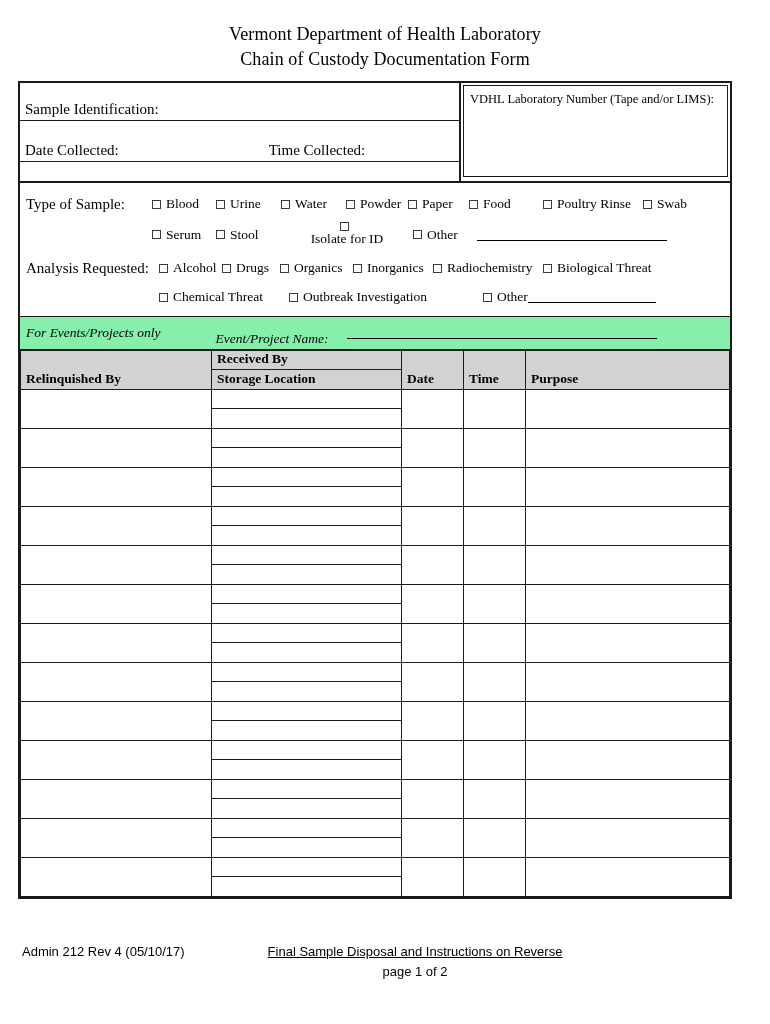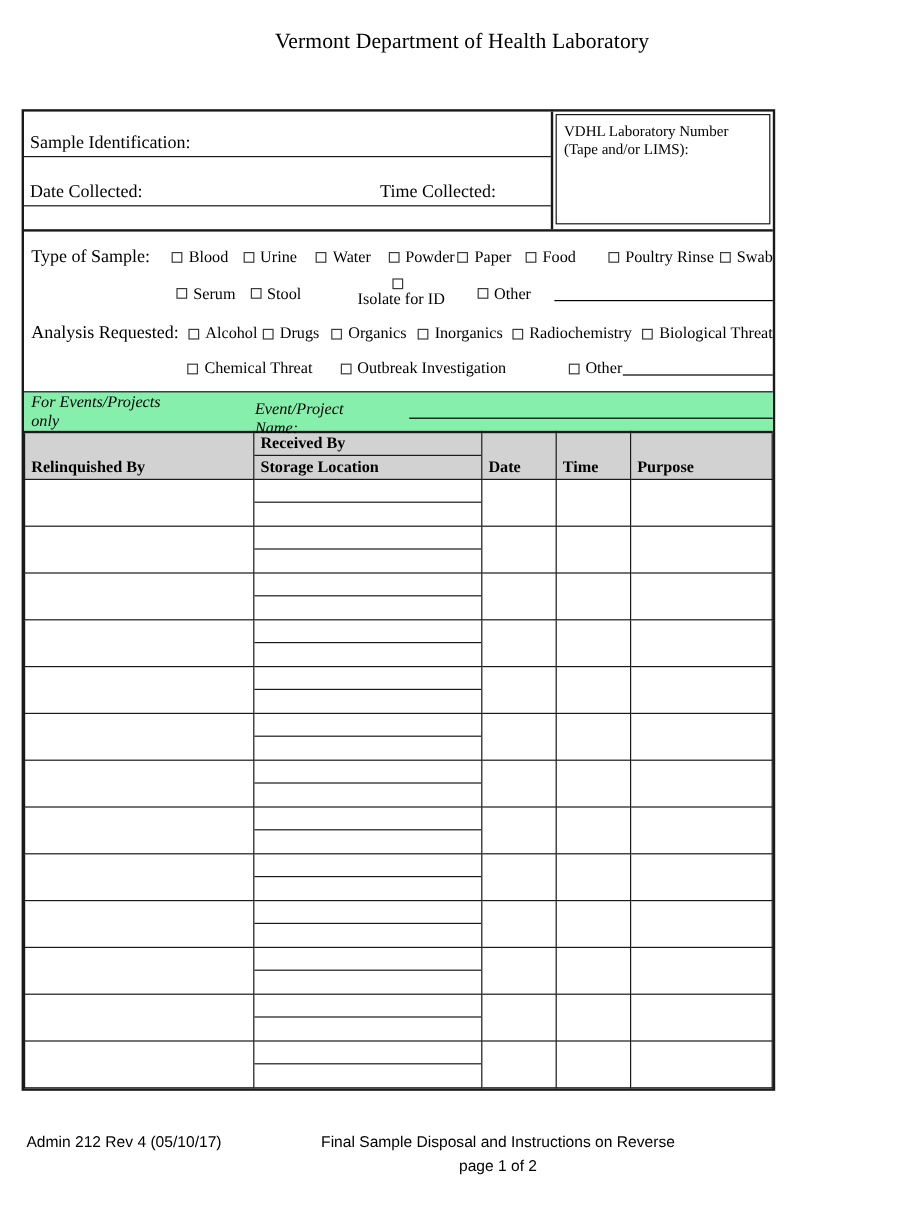--- a/index.html
+++ b/index.html
@@ -18,40 +18,40 @@
   .title-line {
     font-size:18px;
     line-height:25px;
     font-weight:normal;
     letter-spacing:0.1px;
   }
 
   
   .form-frame {
     position:absolute;
-    left:18px; top:91px;
-    width:628px;
+    left:18px; top:81px;
+    width:714px;
     border:2px solid #1a1a1a;
     background:#fff;
   }
 
   
   .ident-wrap { display:flex; align-items:stretch; }
   .ident-left { width:441px; border-right:2px solid #1a1a1a; }
   .ident-right { flex:1; position:relative; padding:2px; }
 
   .ident-cell {
     border-bottom:1.5px solid #1a1a1a;
     height:38px;
     display:flex;
     align-items:flex-end;
     padding:0 0 2px 5px;
     font-size:15px;
   }
-  .ident-cell.tall { height:41px;gap:48px; }
+  .ident-cell.tall { height:41px; }
   .ident-cell.last { border-bottom:none; height:19px; }
   .lbl-time { margin-left:150px; }
 
   .vdhl-box {
     border:1.5px solid #1a1a1a;
     height:92px;
     padding:6px 4px 0 6px;
     font-size:12.5px;
     line-height:15px;
   }
@@ -148,28 +148,29 @@
   .c-purp   { width:auto; }
 
   
   .footer {
     position:absolute;
     left:0; right:0; top:944px;
     font-family:"Liberation Sans","DejaVu Sans",sans-serif;
     font-size:13px;
   }
   .foot-left { position:absolute; left:22px; top:0; }
-  .foot-c1 { position:absolute; left:0; right:0; top:0; text-align:center; padding-left:60px;}
+  .foot-c1 { position:absolute; left:0; right:0; top:0; text-align:center; padding-left:60px;text-decoration:underline;}
   .foot-c2 { position:absolute; left:0; right:0; top:20px; text-align:center; padding-left:60px;}
 </style>
 </head>
 <body>
 
 <div class="title-block">
   <div class="title-line">Vermont Department of Health Laboratory</div>
+  <div class="title-line">Chain of Custody Documentation Form</div>
 </div>
 
 <div class="form-frame">
 
   <div class="ident-wrap">
     <div class="ident-left">
       <div class="ident-cell">
         <span>Sample Identification:</span>
       </div>
       <div class="ident-cell tall">

